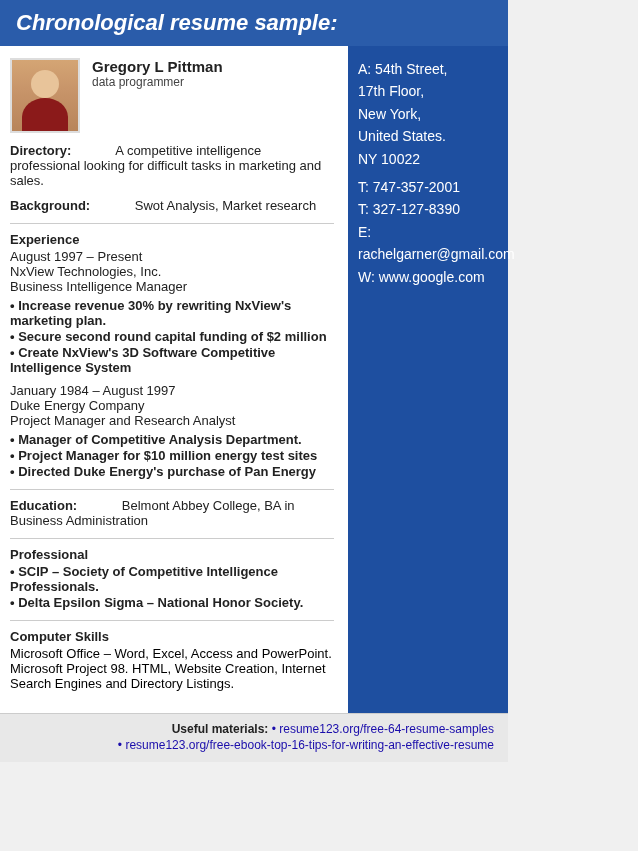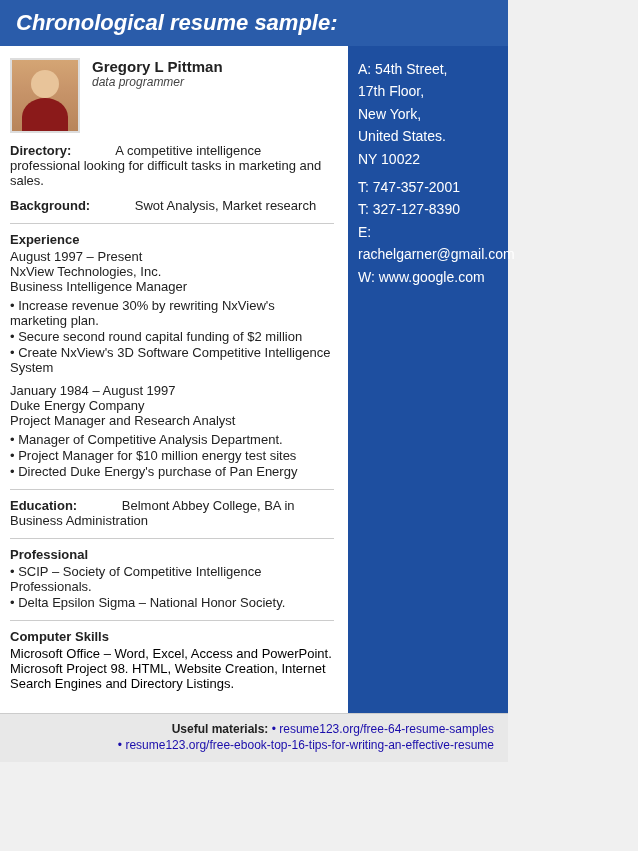--- a/index.html
+++ b/index.html
@@ -105,21 +105,20 @@
 
     .profile-name {
       font-size: 15px;
       font-weight: bold;
       color: #222;
     }
 
     .profile-title {
       font-size: 12px;
       color: #444;
-      font-style: italic;
     }
 
     
     .section {
       margin-bottom: 10px;
     }
 
     .section-label {
       font-weight: bold;
       color: #222;
@@ -151,20 +150,21 @@
 
     .experience-role {
       color: #222;
       margin-bottom: 4px;
     }
 
     .bullet-item {
       color: #222;
       margin-bottom: 1px;
       padding-left: 0;
+      font-weight: bold;
     }
 
     .bullet-item::before {
       content: '• ';
     }
 
     
     .footer {
       background: #e8e8e8;
       padding: 8px 14px;

